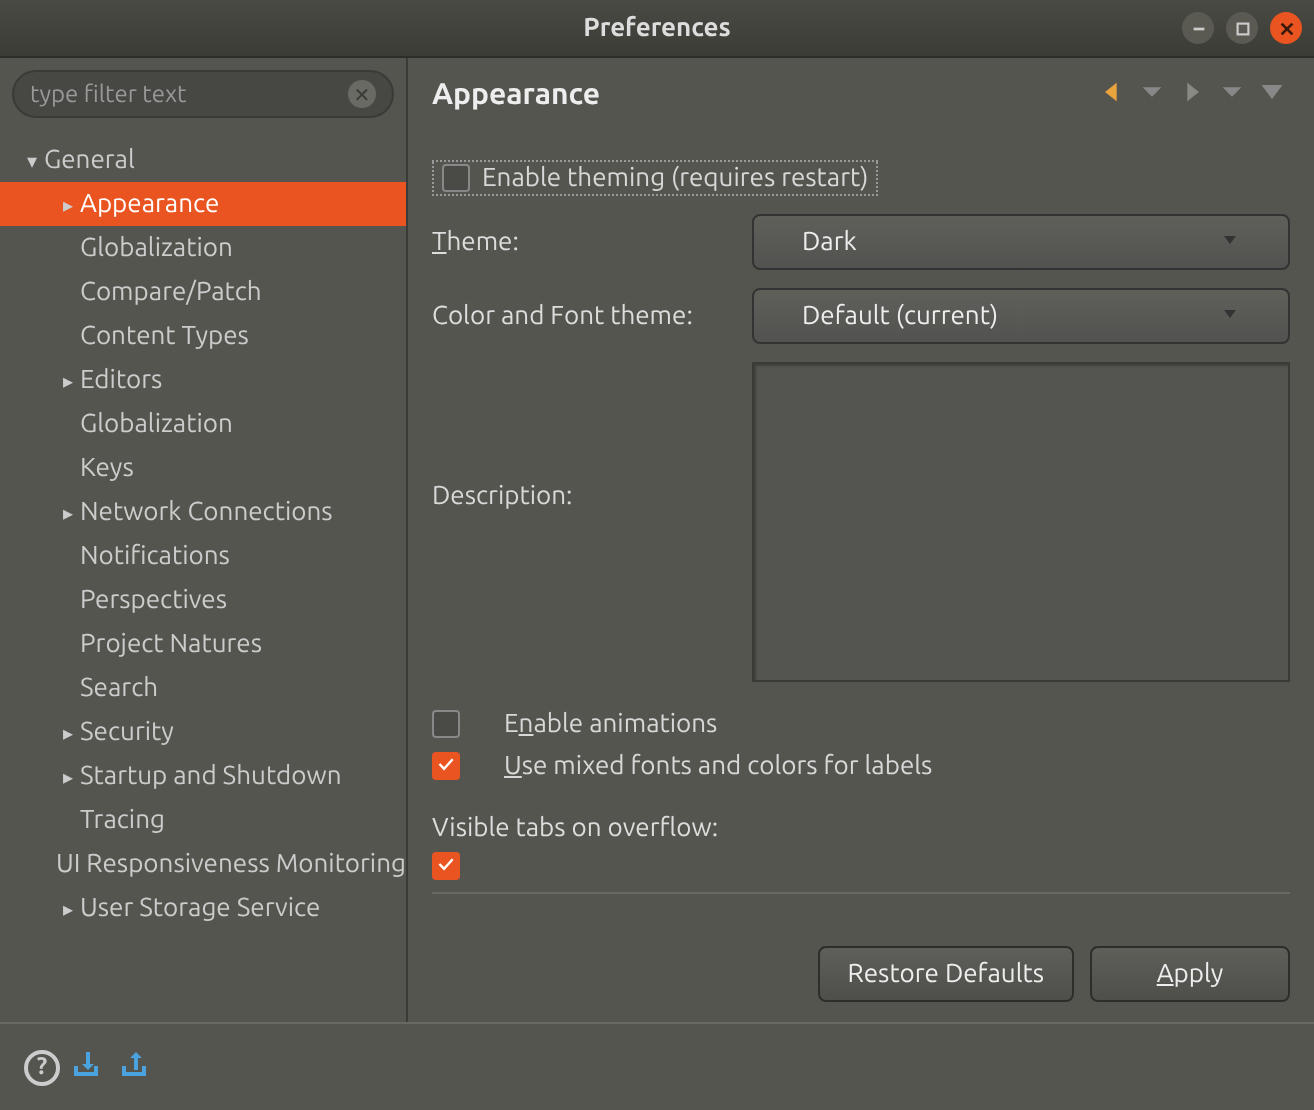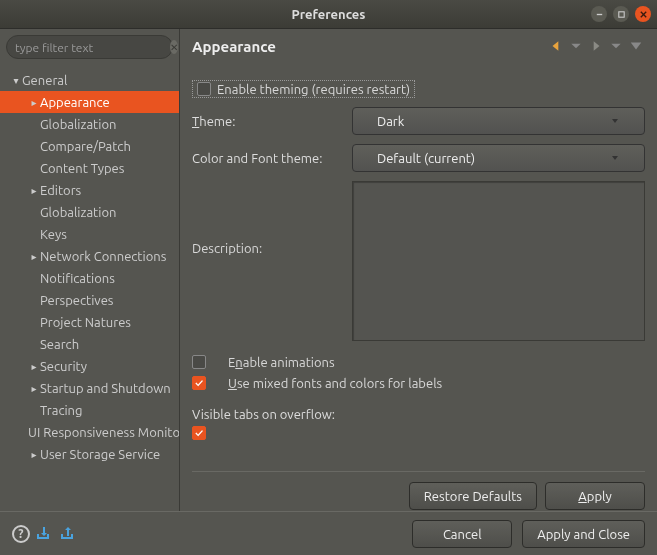--- a/index.html
+++ b/index.html
@@ -9,21 +9,21 @@
   .titlebar { height: 28px; background: linear-gradient(#4a4a44,#3c3c36); display:flex; align-items:center; position:relative; }
   .titlebar .title { flex:1; text-align:center; color:#ddd; font-weight:bold; font-size:13px; }
   .titlebar .wbtns { position:absolute; right:6px; display:flex; gap:6px; align-items:center;}
   .wbtn { width:16px; height:16px; border-radius:50%; background:#5a5a52; display:flex; align-items:center; justify-content:center; font-size:10px; color:#ccc;}
   .wbtn.close { background:#e95420; color:#3a1a0e;}
   .wbtn svg { width:9px; height:9px; }
 
   .body { display:flex; height: calc(100% - 28px - 44px); background:#555550; border-top:1px solid #2d2d2a;}
   
   
-  .sidebar { width:180px; background:#555550; border-right:1px solid #3a3a36; display:flex; flex-direction:column; }
+  .sidebar { width:204px; background:#555550; border-right:1px solid #3a3a36; display:flex; flex-direction:column; }
   .filter-wrap { padding:6px; }
   .filter { background:#474743; border-radius:12px; height:24px; display:flex; align-items:center; padding:0 8px; border:1px solid #3a3a36;}
   .filter input { flex:1; background:transparent; border:none; outline:none; color:#bbb; font-size:12px;}
   .filter input::placeholder{color:#999;}
   .filter .clear { width:14px;height:14px;border-radius:50%;background:#6a6a64;color:#3a3a36;display:flex;align-items:center;justify-content:center;font-size:10px;}
   .tree { flex:1; overflow:hidden; padding-top:4px;}
   .tree-item { display:flex; align-items:center; height:22px; padding-left:10px; color:#ccc; font-size:13px; white-space:nowrap; overflow:hidden;}
   .tree-item .twist { width:12px; display:inline-flex; justify-content:center; color:#ccc; font-size:10px;}
   .tree-item.child { padding-left:28px;}
   .tree-item.child .twist{width:12px;}
@@ -46,21 +46,21 @@
   .mn { text-decoration: underline; }
   .form-row { display:flex; align-items:center; gap:10px; margin-top:6px;}
   .form-row label { width:150px; color:#ddd;}
   .combo { flex:1; height:28px; background:linear-gradient(#5f5f5a,#525250); border:1px solid #333; border-radius:4px; display:flex; align-items:center; padding:0 24px; color:#eee; justify-content:space-between;}
   .combo .arrw svg{width:10px;height:10px;}
   .desc-row { display:flex; align-items:flex-start; gap:10px; margin-top:6px;}
   .desc-row label{width:150px; padding-top:60px;}
   .desc-box { flex:1; height:160px; background:#545450; border:1px solid #3a3a36; box-shadow: inset 1px 1px 1px rgba(0,0,0,.25);}
   .gap { height:6px;}
   .sub-lbl{margin-top:12px; color:#ddd;}
-  .btn-row { display:flex; justify-content:flex-end; gap:8px; margin-top:26px; border-top:1px solid #696964; padding-top:10px;}
+  .btn-row { display:flex; justify-content:flex-end; gap:8px; margin-top:1px; border-top:1px solid #696964; padding-top:26px;}
   .btn { min-width:100px; height:28px; background:linear-gradient(#5f5f5a,#4e4e4a); border:1px solid #2d2d2a; border-radius:4px; color:#eee; display:flex; align-items:center; justify-content:center; padding:0 14px; font-size:13px;}
   
   
   .footer { height:44px; background:#555550; display:flex; align-items:center; padding:0 12px; justify-content:space-between; border-top:1px solid #696964;}
   .footL { display:flex;gap:6px;align-items:center;}
   .helpicn { width:18px;height:18px;border-radius:50%;border:2px solid #ccc;color:#ccc;display:flex;align-items:center;justify-content:center;font-weight:bold;font-size:12px;}
   .ieicon svg { width:18px; height:14px;}
   .footR { display:flex; gap:10px;}
 </style>
 </head>
@@ -267,17 +267,13 @@
     <span class="helpicn">?</span>
     <span class="ieicon"><svg viewBox="0 0 18 14">
           <path d="M1 13 L1 8 L3 8 L3 11 L11 11 L11 8 L13 8 L13 13 Z" fill="#4aa3df"></path>
           <path d="M7 1 L7 7 L5 7 L8 10 L11 7 L9 7 L9 1 Z" fill="#4aa3df"></path>
         </svg></span>
     <span class="ieicon"><svg viewBox="0 0 18 14">
           <path d="M1 13 L1 8 L3 8 L3 11 L11 11 L11 8 L13 8 L13 13 Z" fill="#4aa3df"></path>
           <path d="M8 1 L5 4 L7 4 L7 10 L9 10 L9 4 L11 4 Z" fill="#4aa3df"></path>
         </svg></span>
   </div>
-  <div class="footR">
-    <div class="btn">Cancel</div>
-    <div class="btn">Apply and Close</div>
-  </div>
 </div>
 
 </body></html>

